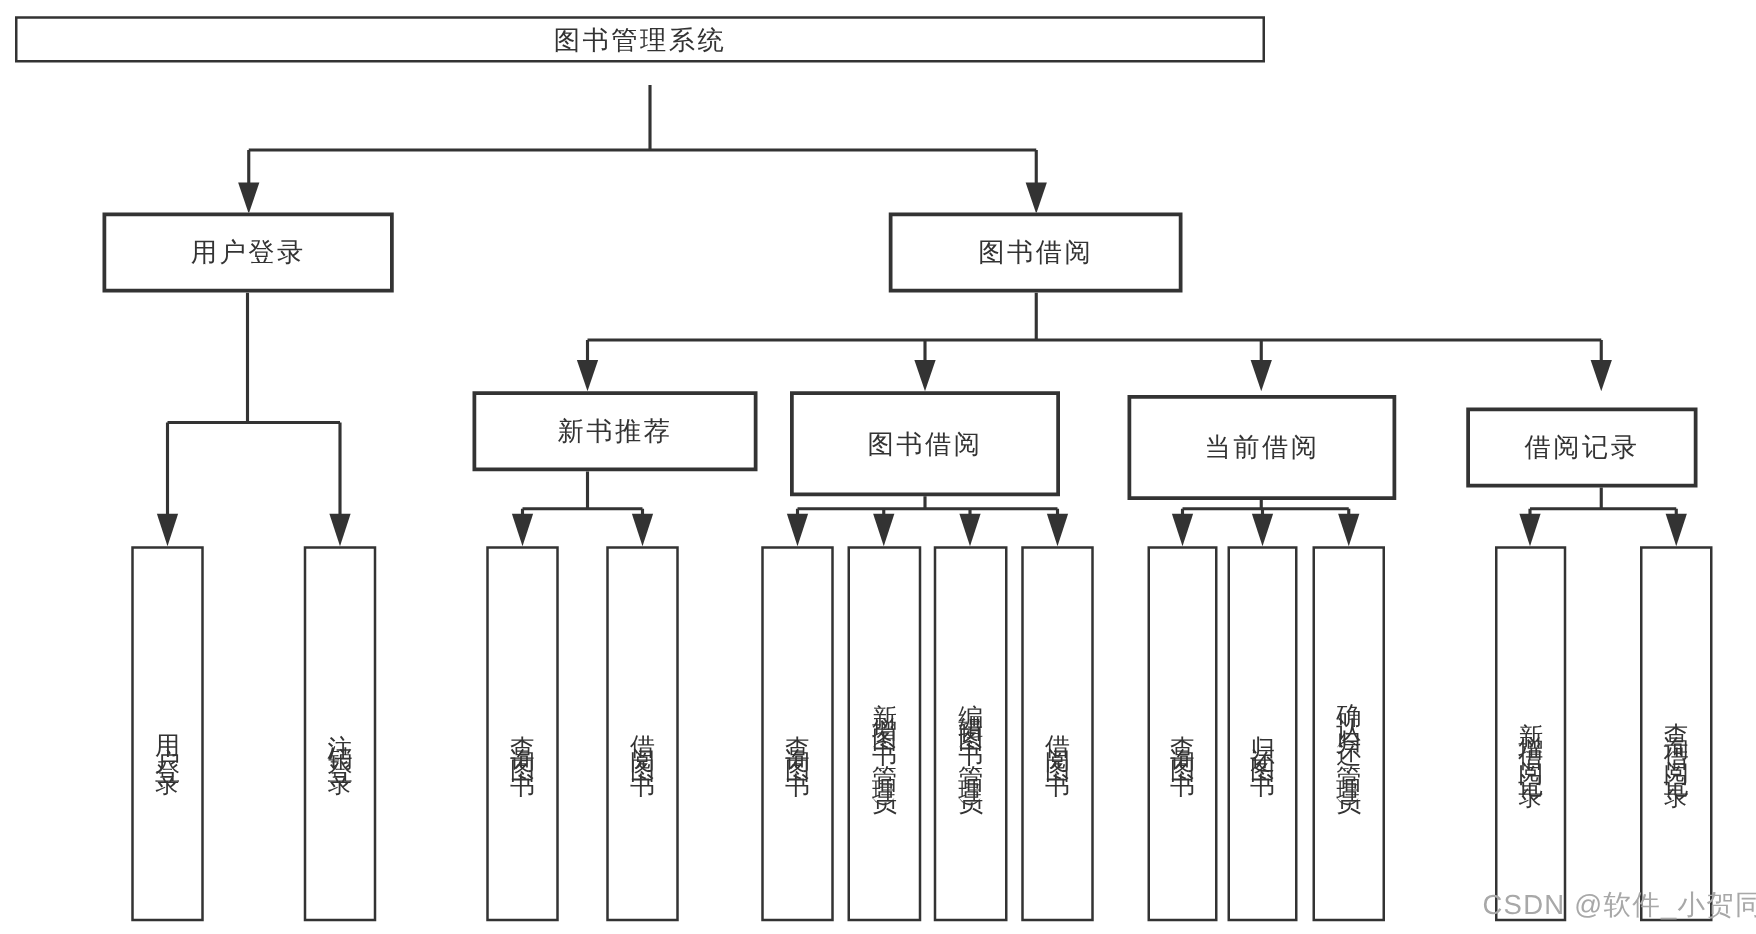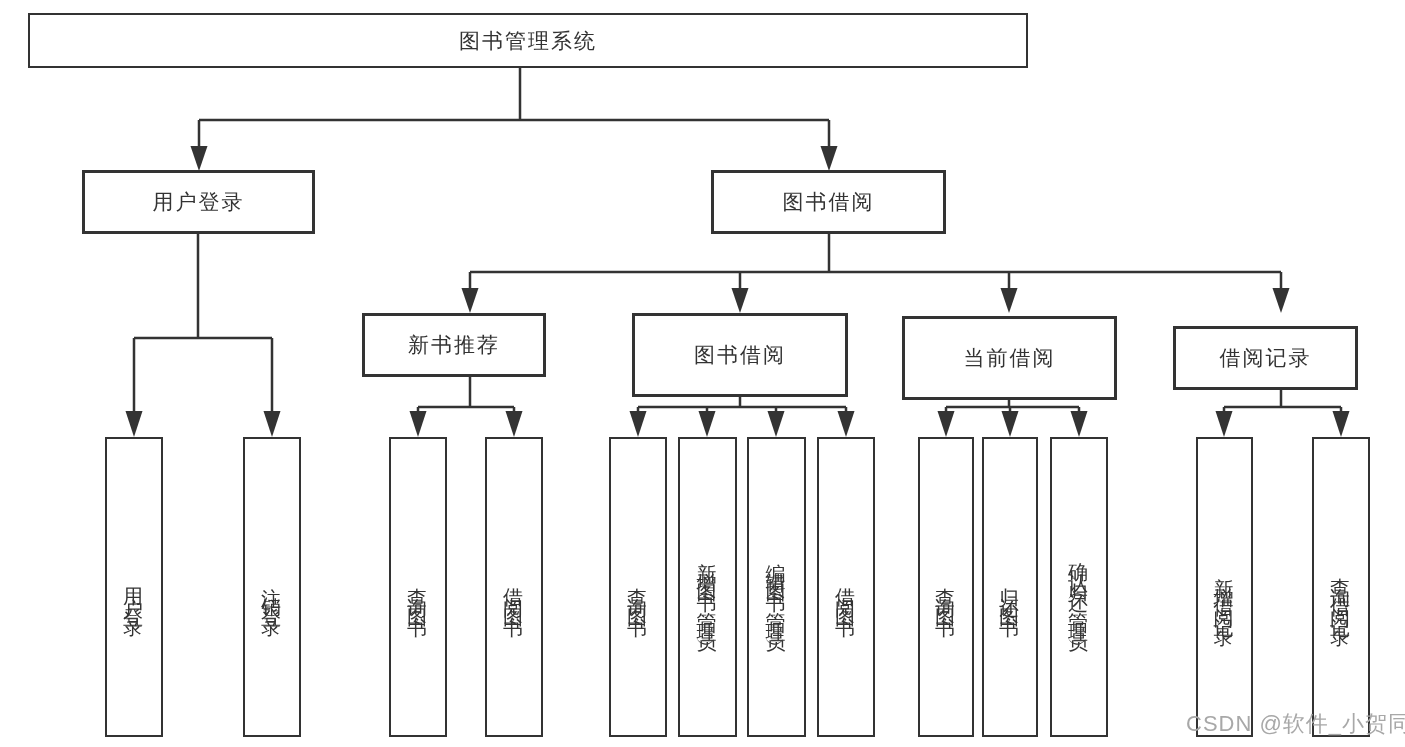--- a/index.html
+++ b/index.html
@@ -78,32 +78,32 @@
       <polygon points="767.5,411 784.5,411 776,437"></polygon>
       <polygon points="837.5,411 854.5,411 846,437"></polygon>
       <polygon points="937.5,411 954.5,411 946,437"></polygon>
       <polygon points="1001.5,411 1018.5,411 1010,437"></polygon>
       <polygon points="1070.5,411 1087.5,411 1079,437"></polygon>
       <polygon points="1215.5,411 1232.5,411 1224,437"></polygon>
       <polygon points="1332.5,411 1349.5,411 1341,437"></polygon>
     </g>
   </svg>
 
-  <div class="node root" style="left:28px;top:13px;width:1000px;height:55px">
+  <div class="node root" style="left:12px;top:13px;width:1000px;height:37px">
     <span class="hlabel">图书管理系统</span>
   </div>
 
   <div class="node" style="left:82px;top:170px;width:233px;height:64px">
     <span class="hlabel">用户登录</span>
   </div>
   <div class="node" style="left:711px;top:170px;width:235px;height:64px">
     <span class="hlabel">图书借阅</span>
   </div>
 
-  <div class="node" style="left:362px;top:313px;width:184px;height:64px">
+  <div class="node" style="left:378px;top:313px;width:228px;height:64px">
     <span class="hlabel">新书推荐</span>
   </div>
   <div class="node" style="left:632px;top:313px;width:216px;height:84px">
     <span class="hlabel">图书借阅</span>
   </div>
   <div class="node" style="left:902px;top:316px;width:215px;height:84px">
     <span class="hlabel">当前借阅</span>
   </div>
   <div class="node" style="left:1173px;top:326px;width:185px;height:64px">
     <span class="hlabel">借阅记录</span>

